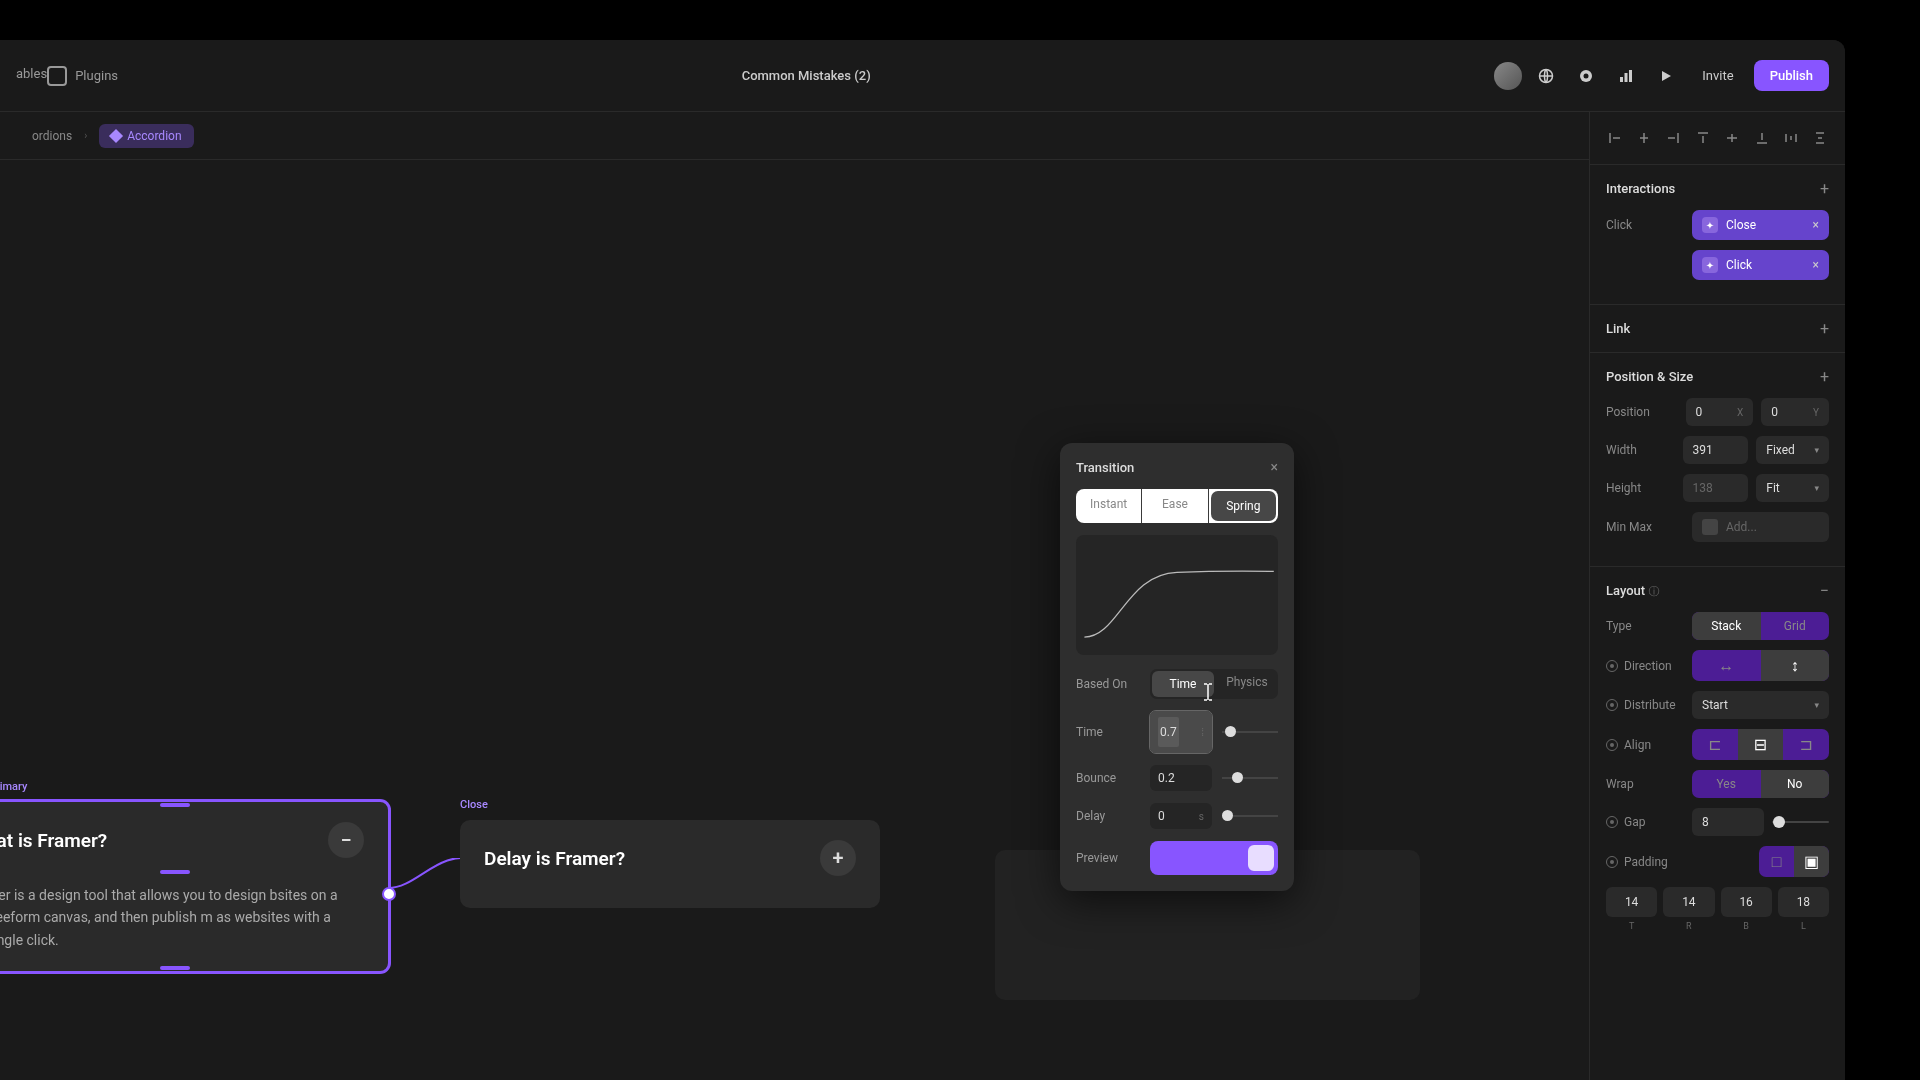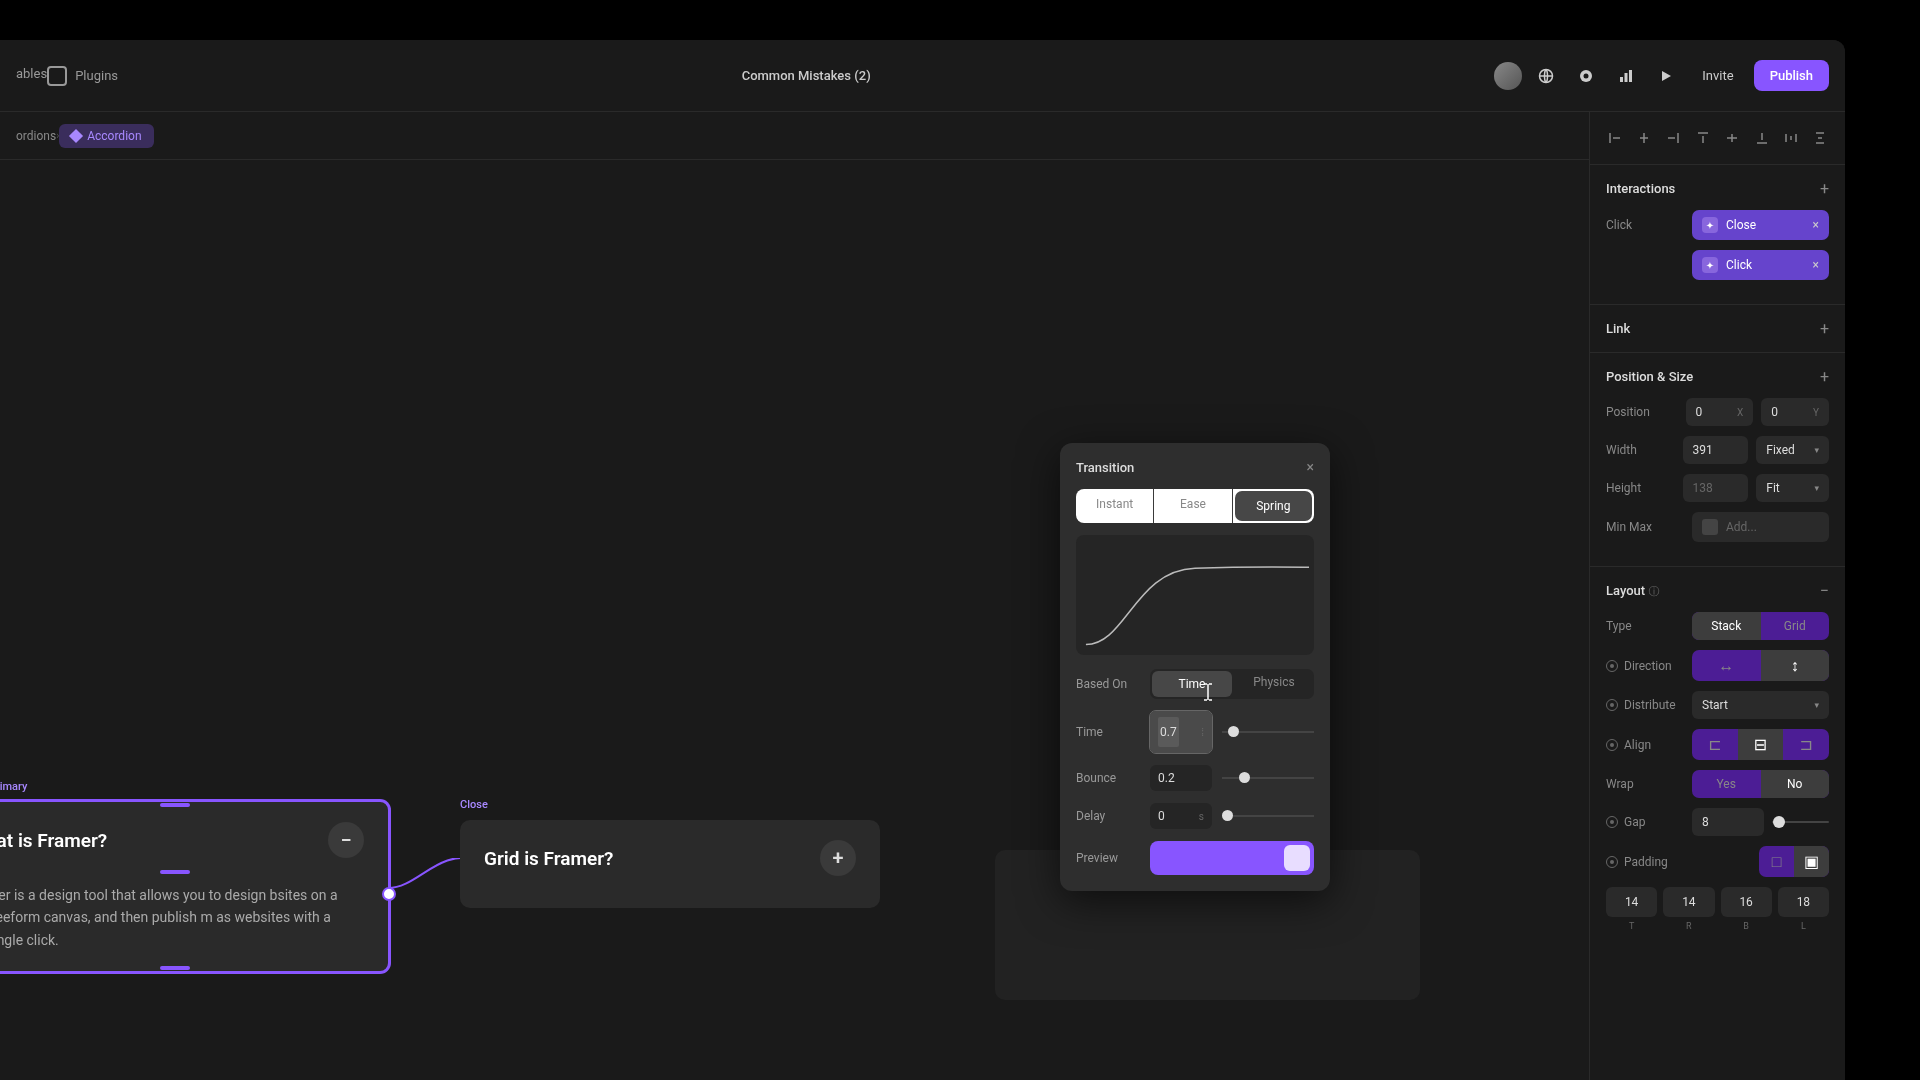--- a/index.html
+++ b/index.html
@@ -12,21 +12,21 @@
 .tb-item{color:#999;font-size:13px;display:flex;align-items:center;gap:8px;cursor:pointer}
 .icon-sq{width:20px;height:20px;border:2px solid #999;border-radius:4px}
 .topbar-center{flex:1;text-align:center;color:#ccc;font-size:13px;font-weight:500}
 .topbar-right{display:flex;align-items:center;gap:8px}
 .avatar{width:28px;height:28px;border-radius:50%;background:linear-gradient(135deg,#888,#555)}
 .tb-btn{width:32px;height:32px;display:flex;align-items:center;justify-content:center;color:#ccc;cursor:pointer;border-radius:6px}
 .invite{color:#ccc;font-size:13px;padding:0 12px;cursor:pointer}
 .publish{background:#8855ff;color:#fff;font-size:13px;font-weight:500;padding:8px 16px;border-radius:8px;cursor:pointer}
 
 
-.crumb{height:48px;border-bottom:1px solid #2a2a2a;display:flex;align-items:center;padding:0 16px;}
+.crumb{height:48px;border-bottom:1px solid #2a2a2a;display:flex;align-items:center;padding:0 32px;gap:12px}
 .crumb-item{color:#888;font-size:12px}
 .crumb-sep{color:#555;font-size:10px}
 .crumb-active{background:#3a2d5c;color:#a888ff;padding:5px 12px;border-radius:6px;display:flex;align-items:center;gap:6px;font-size:12px}
 .diamond{width:10px;height:10px;background:#a888ff;transform:rotate(45deg)}
 
 
 .canvas{position:absolute;left:0;top:120px;right:280px;bottom:0;background:#1a1a1a}
 
 
 .card{position:absolute;background:#2a2a2a;border-radius:10px;padding:20px 24px}
@@ -77,21 +77,21 @@
 .slider-row{display:flex;align-items:center;gap:10px;flex:1}
 .slider{flex:1;height:2px;background:#444;position:relative;border-radius:1px}
 .slider-thumb{position:absolute;width:12px;height:12px;background:#ddd;border-radius:50%;top:-5px}
 
 .pad-grid{display:grid;grid-template-columns:repeat(4,1fr);gap:6px;margin-top:8px}
 .pad-cell{background:#2a2a2a;border-radius:6px;padding:8px 0;text-align:center;color:#ddd;font-size:12px}
 .pad-labels{display:grid;grid-template-columns:repeat(4,1fr);gap:6px;margin-top:4px}
 .pad-labels span{text-align:center;color:#666;font-size:9px}
 
 
-.popup{position:absolute;left:1060px;top:403px;width:270px;background:#2e2e2e;border-radius:12px;padding:16px;box-shadow:0 10px 40px rgba(0,0,0,.6)}
+.popup{position:absolute;left:1060px;top:403px;width:234px;background:#2e2e2e;border-radius:12px;padding:16px;box-shadow:0 10px 40px rgba(0,0,0,.6)}
 .pop-head{display:flex;align-items:center;justify-content:space-between;margin-bottom:14px}
 .pop-title{color:#ddd;font-size:13px;font-weight:500}
 .pop-x{color:#888;cursor:pointer;font-size:14px}
 .pop-tabs{display:flex;background:#ffffff;border-radius:8px;overflow:hidden;margin-bottom:12px}
 .pop-tab{flex:1;padding:8px 0;text-align:center;font-size:12px;color:#888;cursor:pointer}
 .pop-tab.sep{border-left:1px solid #3a3a3a;border-right:1px solid #3a3a3a}
 .pop-tab.active{background:#474747;color:#fff;border-radius:7px;margin:2px}
 .curve{height:120px;background:#252525;border-radius:8px;margin-bottom:14px;position:relative}
 .curve svg{width:100%;height:100%}
 .pop-row{display:flex;align-items:center;margin-bottom:12px;gap:10px}
@@ -182,21 +182,21 @@
     </div>
 
     <svg class="connector">
         <path d="M0 30 C 30 30 50 -10 90 2" stroke="#8855ff" stroke-width="2" fill="none"></path>
         <path d="M85 -2 l8 4 -8 4z" fill="#8855ff"></path>
       </svg>
 
     <div class="card card-close">
       <div class="card-label close-lbl">Close</div>
       <div class="card-title">
-        <span>Grid is Framer?</span>
+        <span>Delay is Framer?</span>
         <span class="circ-btn">+</span>
       </div>
     </div>
   </div>
 
   <div class="panel">
     <div class="align-row">
       <div class="align-btn">
           <svg width="14" height="14" stroke="currentColor" stroke-width="1.5">
             <line x1="2" y1="2" x2="2" y2="12"></line>

